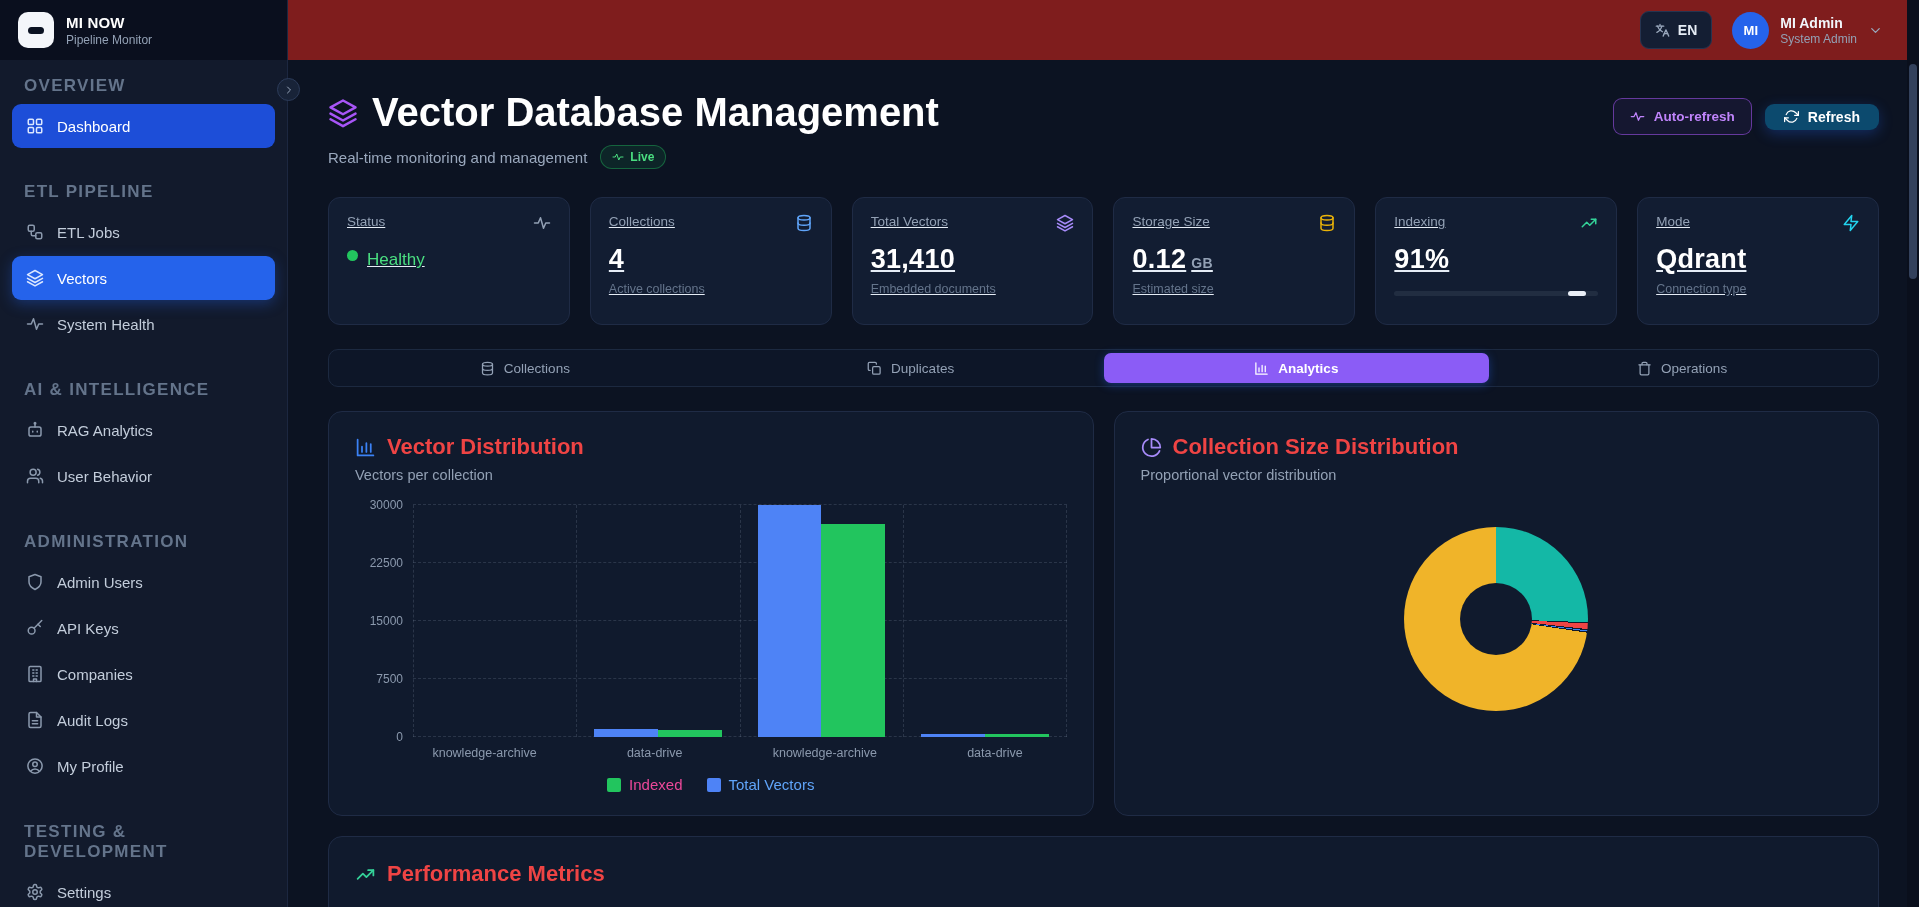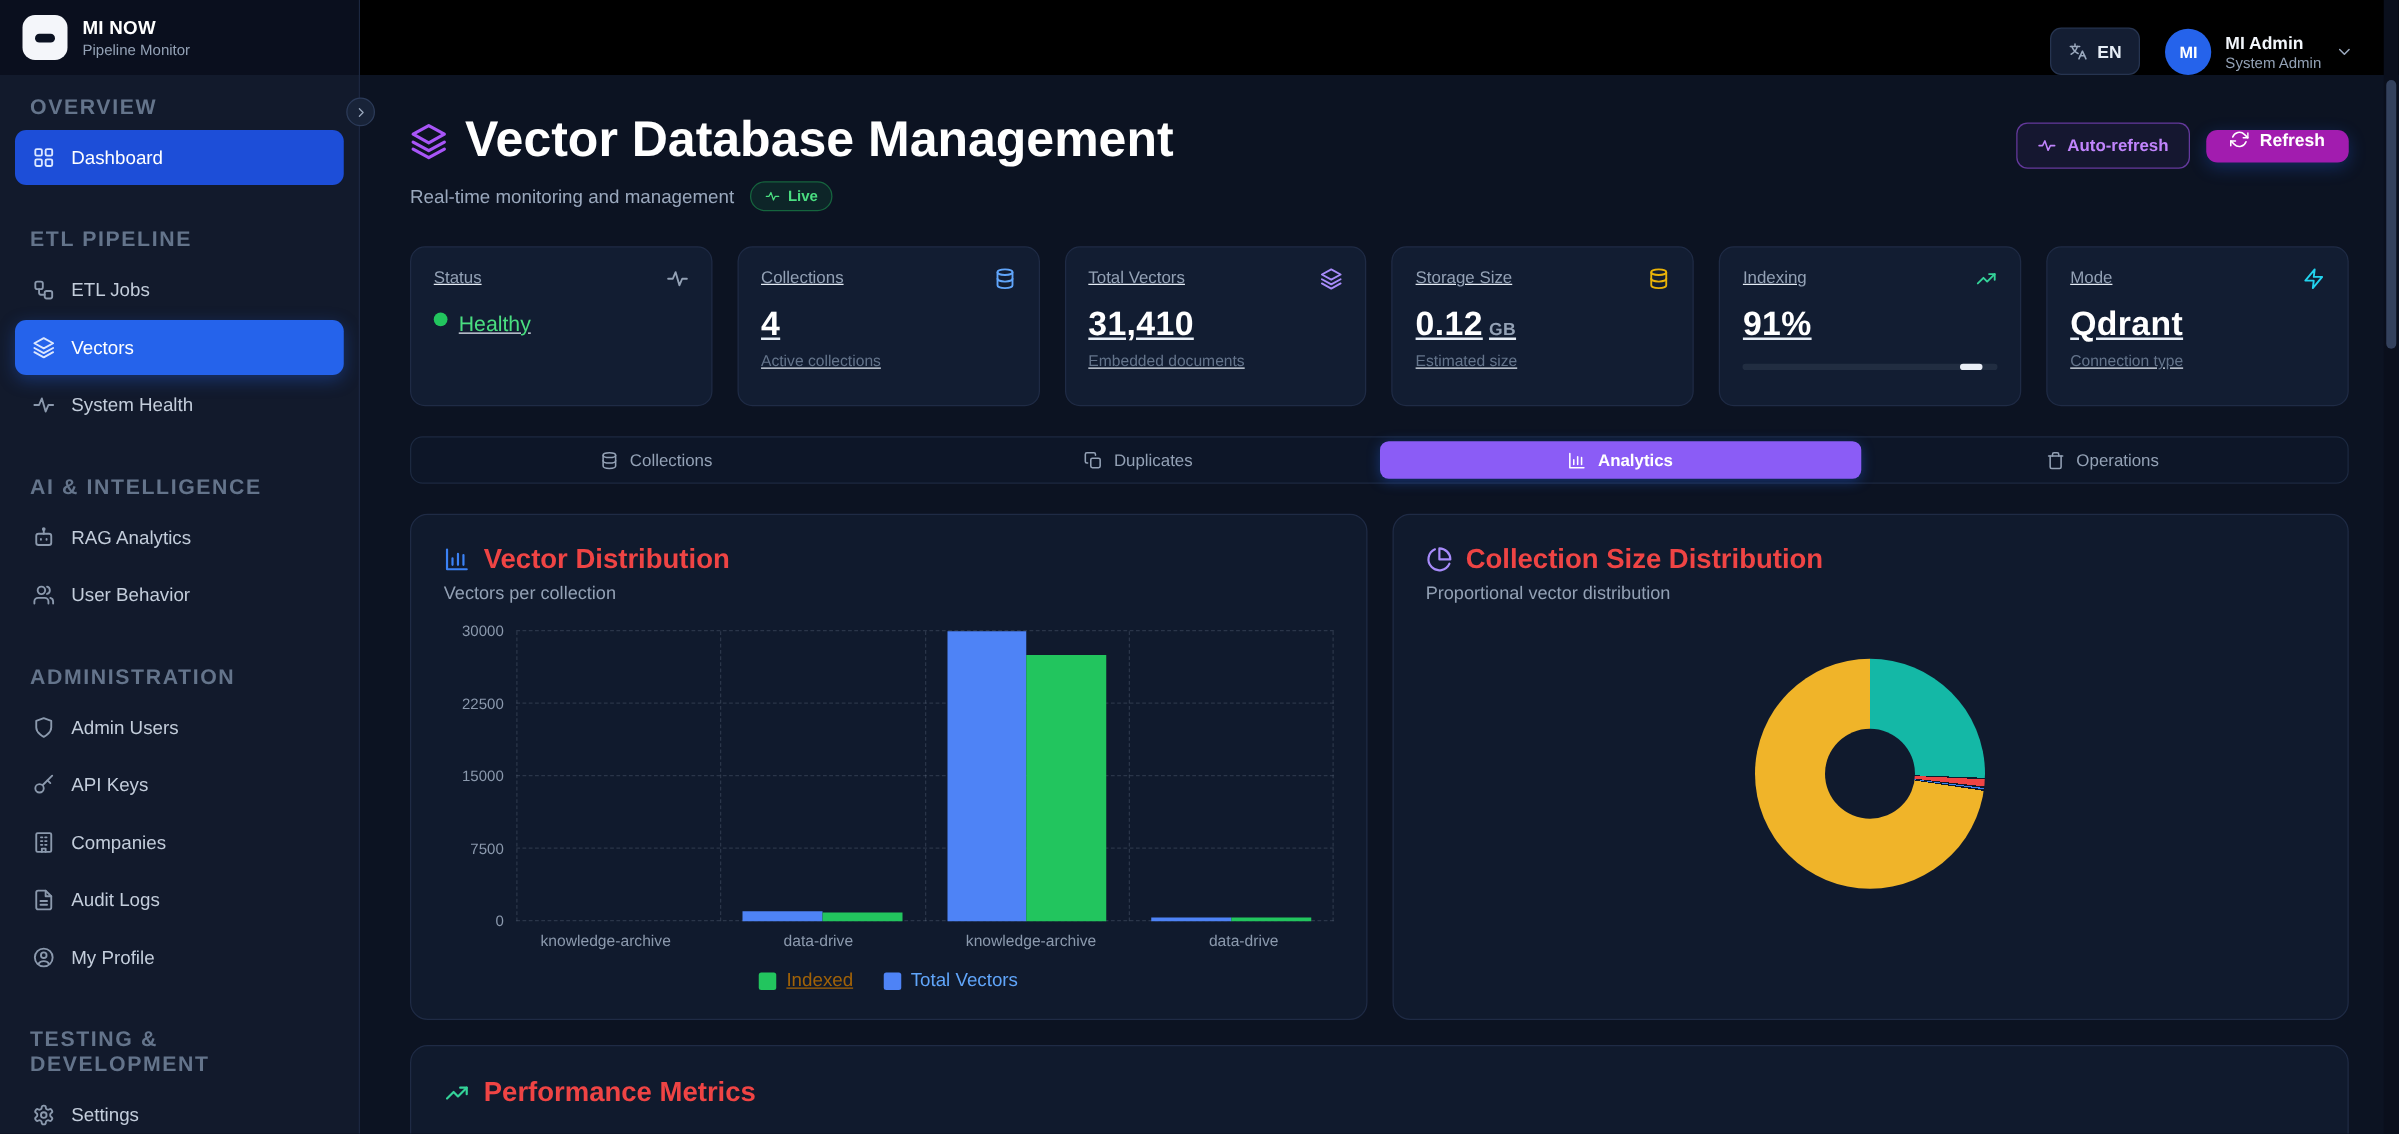--- a/index.html
+++ b/index.html
@@ -35,21 +35,21 @@
   .nav-item.current { background:#2563eb; color:#fff; box-shadow:0 4px 14px rgba(37,99,235,.35); }
   .nav-item.active .icon, .nav-item.current .icon { color:#dbe7ff; }
   .test-badge { margin-left:auto; background:rgba(239,68,68,.16); border:1px solid rgba(239,68,68,.35);
     color:#f87171; font-size:11px; font-weight:bold; padding:3px 9px; border-radius:999px; letter-spacing:.5px; }
   .collapse-btn { position:absolute; left:277px; top:78px; width:23px; height:23px; border-radius:50%;
     background:#182338; border:1px solid #2c3b59; color:#9aa8bd; display:flex; align-items:center;
     justify-content:center; cursor:pointer; z-index:6; padding:0; }
 
   
   .main { flex:1; display:flex; flex-direction:column; min-width:0; }
-  .topbar { height:60px; background:#000000; display:flex; align-items:flex-end; justify-content:flex-end;
+  .topbar { height:60px; background:#7f1d1d; display:flex; align-items:center; justify-content:flex-end;
     gap:20px; padding:0 36px; }
   .lang-btn { display:flex; align-items:center; gap:8px; height:38px; padding:0 14px; border-radius:9px;
     background:#141e33; border:1px solid #263450; color:#e6edf6; font-size:14px; font-weight:bold;
     cursor:pointer; font-family:inherit; }
   .lang-btn .icon { color:#9aa8bd; }
   .user-menu { display:flex; align-items:center; gap:11px; cursor:pointer; }
   .avatar { width:37px; height:37px; border-radius:50%; background:#2563eb; color:#fff; font-weight:bold;
     font-size:13px; display:flex; align-items:center; justify-content:center; }
   .user-name { font-size:14px; font-weight:bold; color:#f2f6fb; }
   .user-role { font-size:12px; color:#93a1b5; margin-top:1px; }
@@ -61,22 +61,22 @@
   .page-title { display:flex; align-items:center; gap:14px; font-size:40px; font-weight:800; color:#fff; }
   .page-title .icon { color:#a855f7; }
   .page-sub { display:flex; align-items:center; gap:13px; margin-top:10px; font-size:15px; color:#9aa8bd; }
   .live-badge { display:inline-flex; align-items:center; gap:6px; padding:4px 11px; border-radius:999px;
     background:rgba(34,197,94,.1); border:1px solid rgba(34,197,94,.4); color:#4ade80;
     font-size:12px; font-weight:bold; }
   .page-actions { display:flex; gap:13px; align-items:center; margin-top:8px; }
   .autorefresh-btn { display:flex; align-items:center; gap:9px; height:37px; padding:0 16px; border-radius:9px;
     background:rgba(139,92,246,.07); border:1px solid rgba(168,85,247,.55); color:#c084fc;
     font-size:13.5px; font-weight:bold; cursor:pointer; font-family:inherit; }
-  .refresh-btn { display:flex; align-items:flex-start; gap:9px; height:26px; padding:0 19px; border-radius:9px;
-    background:#a21caf; border:none; color:#fff; font-size:14px; font-weight:bold; cursor:pointer;
+  .refresh-btn { display:flex; align-items:center; gap:9px; height:26px; padding:0 19px; border-radius:9px;
+    background:#0c4a6e; border:none; color:#fff; font-size:14px; font-weight:bold; cursor:pointer;
     font-family:inherit; box-shadow:0 4px 14px rgba(37,99,235,.3); }
 
   
   .stats-row { display:grid; grid-template-columns:repeat(6,1fr); gap:20px; margin-top:28px; }
   .stat-card { background:#121d32; border:1px solid #1f2b45; border-radius:12px; padding:16px 18px;
     height:128px; position:relative;text-decoration:underline; }
   .stat-top { display:flex; justify-content:space-between; align-items:flex-start; }
   .stat-label { font-size:13.5px; color:#93a1b5; }
   .stat-value { font-size:27px; font-weight:800; color:#fff; margin-top:12px; letter-spacing:.3px; }
   .stat-unit { font-size:14px; color:#93a1b5; font-weight:bold; margin-left:5px; }
@@ -534,21 +534,21 @@
             </div>
             <div class="x-labels">
                 <div class="x-label">knowledge-archive</div>
                 <div class="x-label">data-drive</div>
                 <div class="x-label">knowledge-archive</div>
                 <div class="x-label">data-drive</div>
               </div>
             <div class="chart-legend">
                 <div class="legend-item">
                   <span class="legend-swatch" style="background: rgb(34, 197, 94);"></span>
-                  <span style="color: #a16207; text-decoration: underline;">Indexed</span>
+                  <span style="color: #ec4899;">Indexed</span>
                 </div>
                 <div class="legend-item">
                   <span class="legend-swatch" style="background: rgb(78, 131, 246);"></span>
                   <span style="color: rgb(96, 165, 250);">Total Vectors</span>
                 </div>
               </div>
           </div>
         </section>
 
         <section class="panel">

